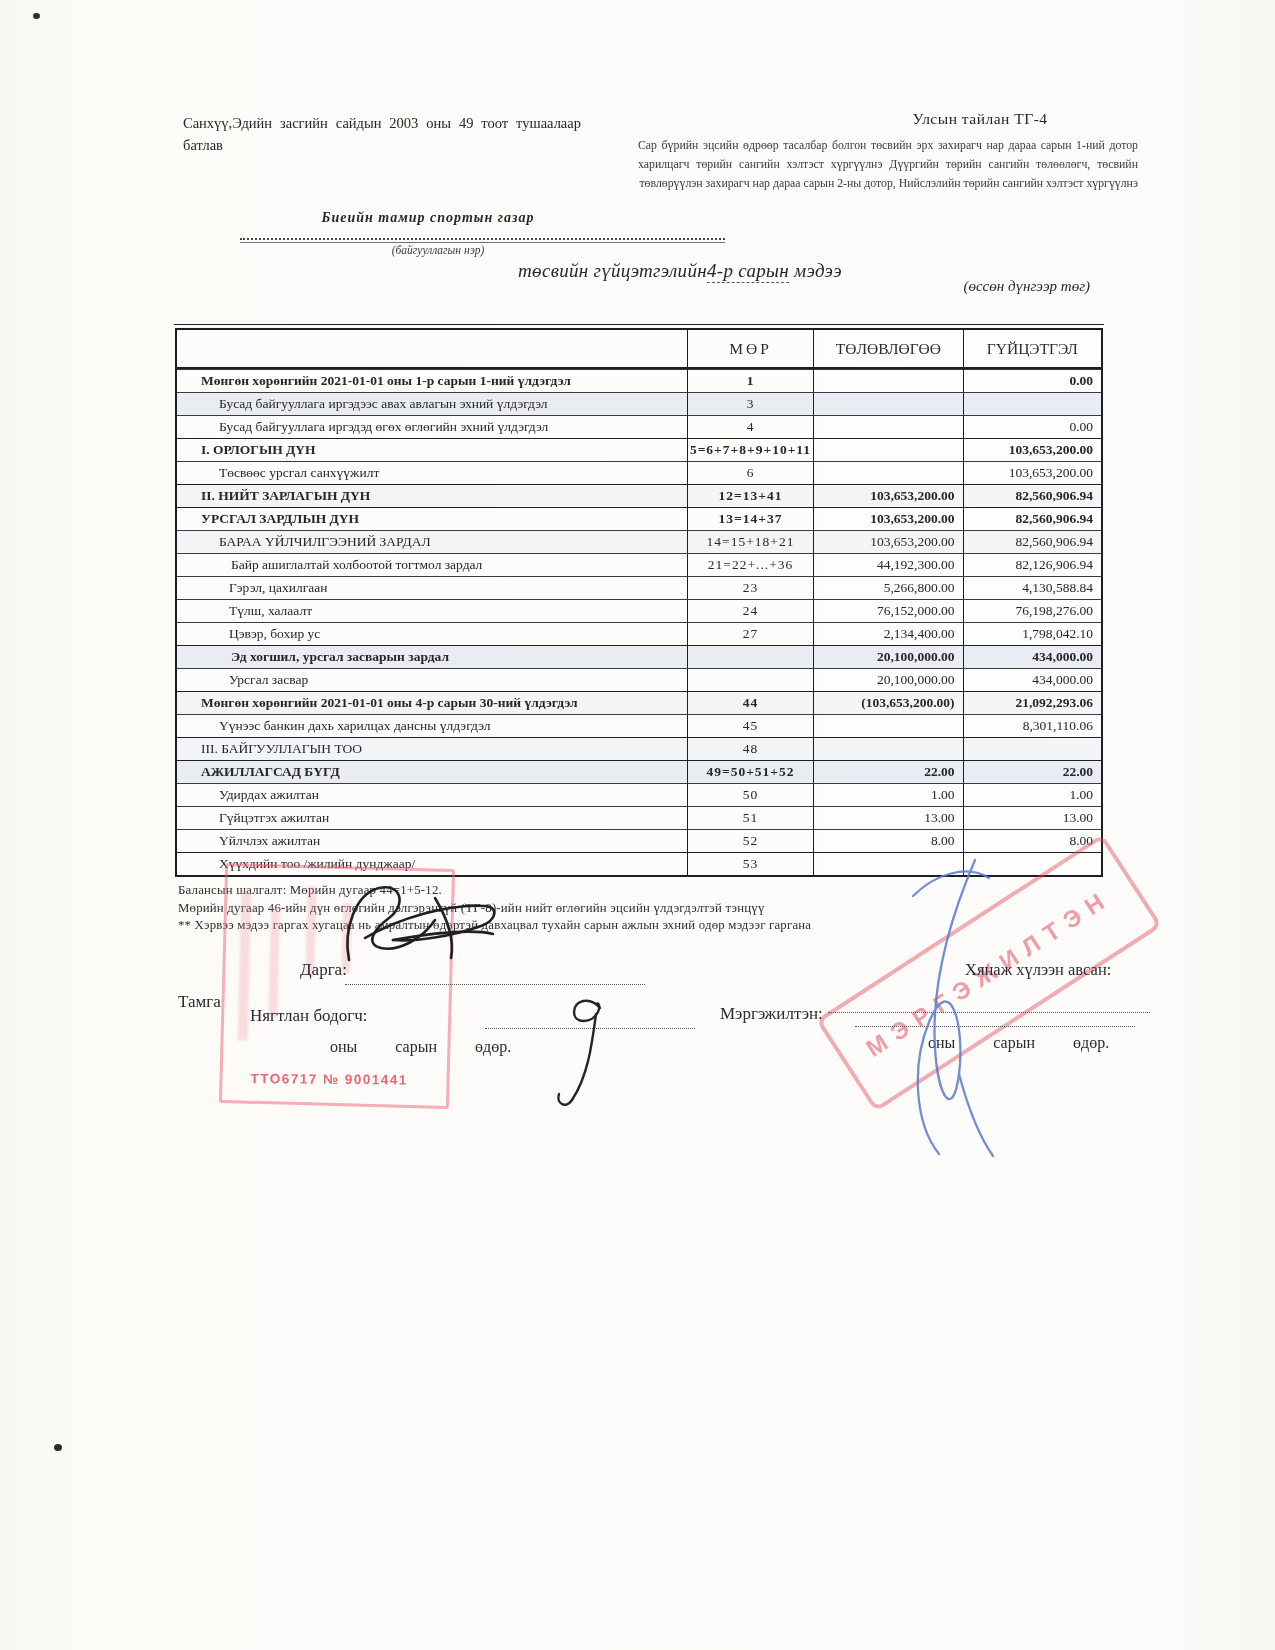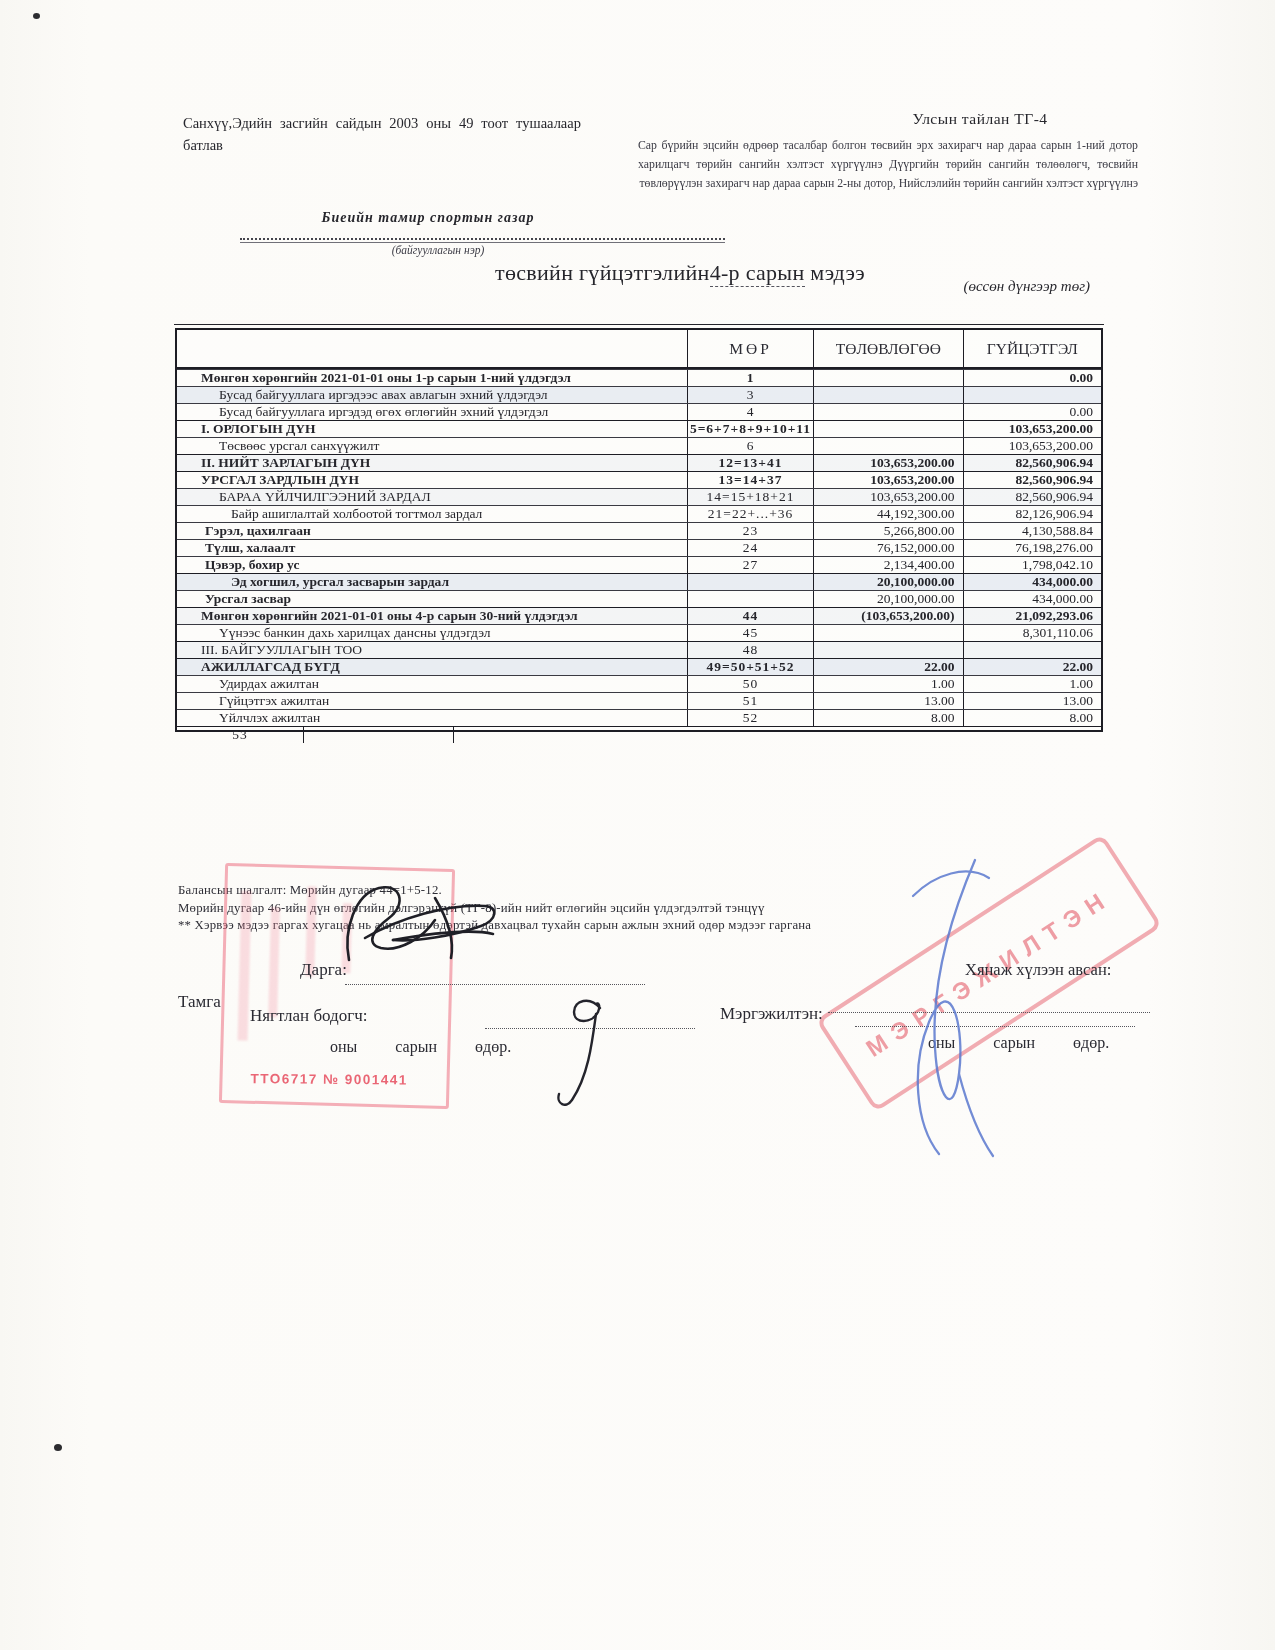--- a/index.html
+++ b/index.html
@@ -10,40 +10,40 @@
   .dot{background:#2c2c30;border-radius:50%;}
   
   .approval{left:183px;top:112px;width:398px;font-size:14.5px;line-height:1.55;text-align:justify;}
   .repcode{left:860px;top:110px;width:240px;font-size:15.5px;text-align:center;letter-spacing:.5px;}
   .subnote{left:638px;top:136px;width:500px;font-size:11.8px;line-height:1.6;text-align:justify;text-align-last:right;color:#3a3a44;}
   .orgname{left:238px;top:210px;width:490px;text-align:center;padding-right:110px;box-sizing:border-box;
            font-size:14px;font-weight:bold;font-style:italic;letter-spacing:1px;}
   .orgline1{left:240px;top:238px;width:485px;border-bottom:2.5px dotted #44444c;}
   .orgline2{left:240px;top:242px;width:485px;border-bottom:1px solid #707078;}
   .orgcap{left:288px;top:244px;width:300px;text-align:center;font-size:11.5px;font-style:italic;color:#3c3c46;}
-  .rtitle{left:400px;top:260px;width:560px;text-align:center;font-size:22px;letter-spacing:.3px;}
+  .rtitle{left:400px;top:260px;width:560px;text-align:center;font-size:19px;letter-spacing:.3px;font-style:italic;}
   .rtitle .u{border-bottom:1.6px dashed #55555e;padding-bottom:1px;}
   .unitnote{left:890px;top:278px;width:200px;text-align:right;font-size:15px;font-style:italic;}
   
-  .tbl{left:175px;top:328px;width:928px;height:404px;border:2.4px solid #1d1d24;box-sizing:border-box;
+  .tbl{left:175px;top:328px;width:928px;height:549px;border:2.4px solid #1d1d24;box-sizing:border-box;
        display:flex;flex-direction:column;background:rgba(255,255,255,0.25);}
   .tbl::before{content:'';position:absolute;left:-3px;right:-3px;top:-6px;border-top:1.8px solid #24242b;}
   .thead{display:flex;height:37px;border-bottom:2.2px solid #1d1d24;flex:none;}
   .trow{display:flex;flex:1;border-top:1.15px solid #3a3a42;}
   .trow:first-child{border-top:none;}
   .trow.hr{border-top:1.9px solid #1d1d24;}
   .c{box-sizing:border-box;display:flex;align-items:center;font-size:13.5px;overflow:hidden;white-space:nowrap;}
   .c.label{width:513px;border-right:1.6px solid #1d1d24;padding-left:24px;}
   .c.mor{width:127px;border-right:1.6px solid #1d1d24;justify-content:center;letter-spacing:1px;}
   .c.plan{width:150px;border-right:1.6px solid #1d1d24;justify-content:flex-end;padding-right:8px;}
   .c.exec{width:138px;justify-content:flex-end;padding-right:8px;}
   .thead .c{font-size:15.5px;justify-content:center;padding:0;color:#2b2b33;}
   .thead .c.mor{letter-spacing:3px;}
   .b .c{font-weight:bold;}
-  .i1 .label{padding-left:24px;} .i2 .label{padding-left:42px;} .i3 .label{padding-left:54px;} .i4 .label{padding-left:28px;font-weight:bold;}
+  .i1 .label{padding-left:24px;} .i2 .label{padding-left:42px;} .i3 .label{padding-left:54px;} .i4 .label{padding-left:52px;}
   .shade{background:rgba(182,198,221,0.28);}
   .shade-light{background:rgba(182,198,221,0.14);}
   
   .note{left:178px;font-size:12.8px;letter-spacing:.2px;color:#2e2e36;}
   
   .siglabel{font-size:17px;color:#2a2a32;}
   .dotline{border-bottom:1.6px dotted #55555c;height:0;}
   .dateline{font-size:16px;word-spacing:34px;color:#2a2a32;}
   svg.sig{position:absolute;overflow:visible;}
   
@@ -205,20 +205,21 @@
       <div class="c plan">13.00</div>
       <div class="c exec">13.00</div>
     </div>
     <div class="trow i2">
       <div class="c label">Үйлчлэх ажилтан</div>
       <div class="c mor">52</div>
       <div class="c plan">8.00</div>
       <div class="c exec">8.00</div>
     </div>
     <div class="trow hr i2">
+      <div class="c label">Хүүхдийн тоо /жилийн дунджаар/</div>
       <div class="c mor">53</div>
       <div class="c plan"></div>
       <div class="c exec"></div>
     </div>
   </div>
 
   <div class="abs note" style="top:883px;">Балансын шалгалт: Мөрийн дугаар  44=1+5-12.</div>
   <div class="abs note" style="top:901px;">Мөрийн дугаар 46-ийн дүн өглөгийн дэлгэрэнгүй (ТГ-8)-ийн нийт өглөгийн эцсийн үлдэгдэлтэй тэнцүү</div>
   <div class="abs note" style="top:918px;">** Хэрвээ мэдээ гаргах хугацаа нь амралтын өдөртэй давхацвал тухайн сарын ажлын эхний одөр мэдээг гаргана</div>
 

